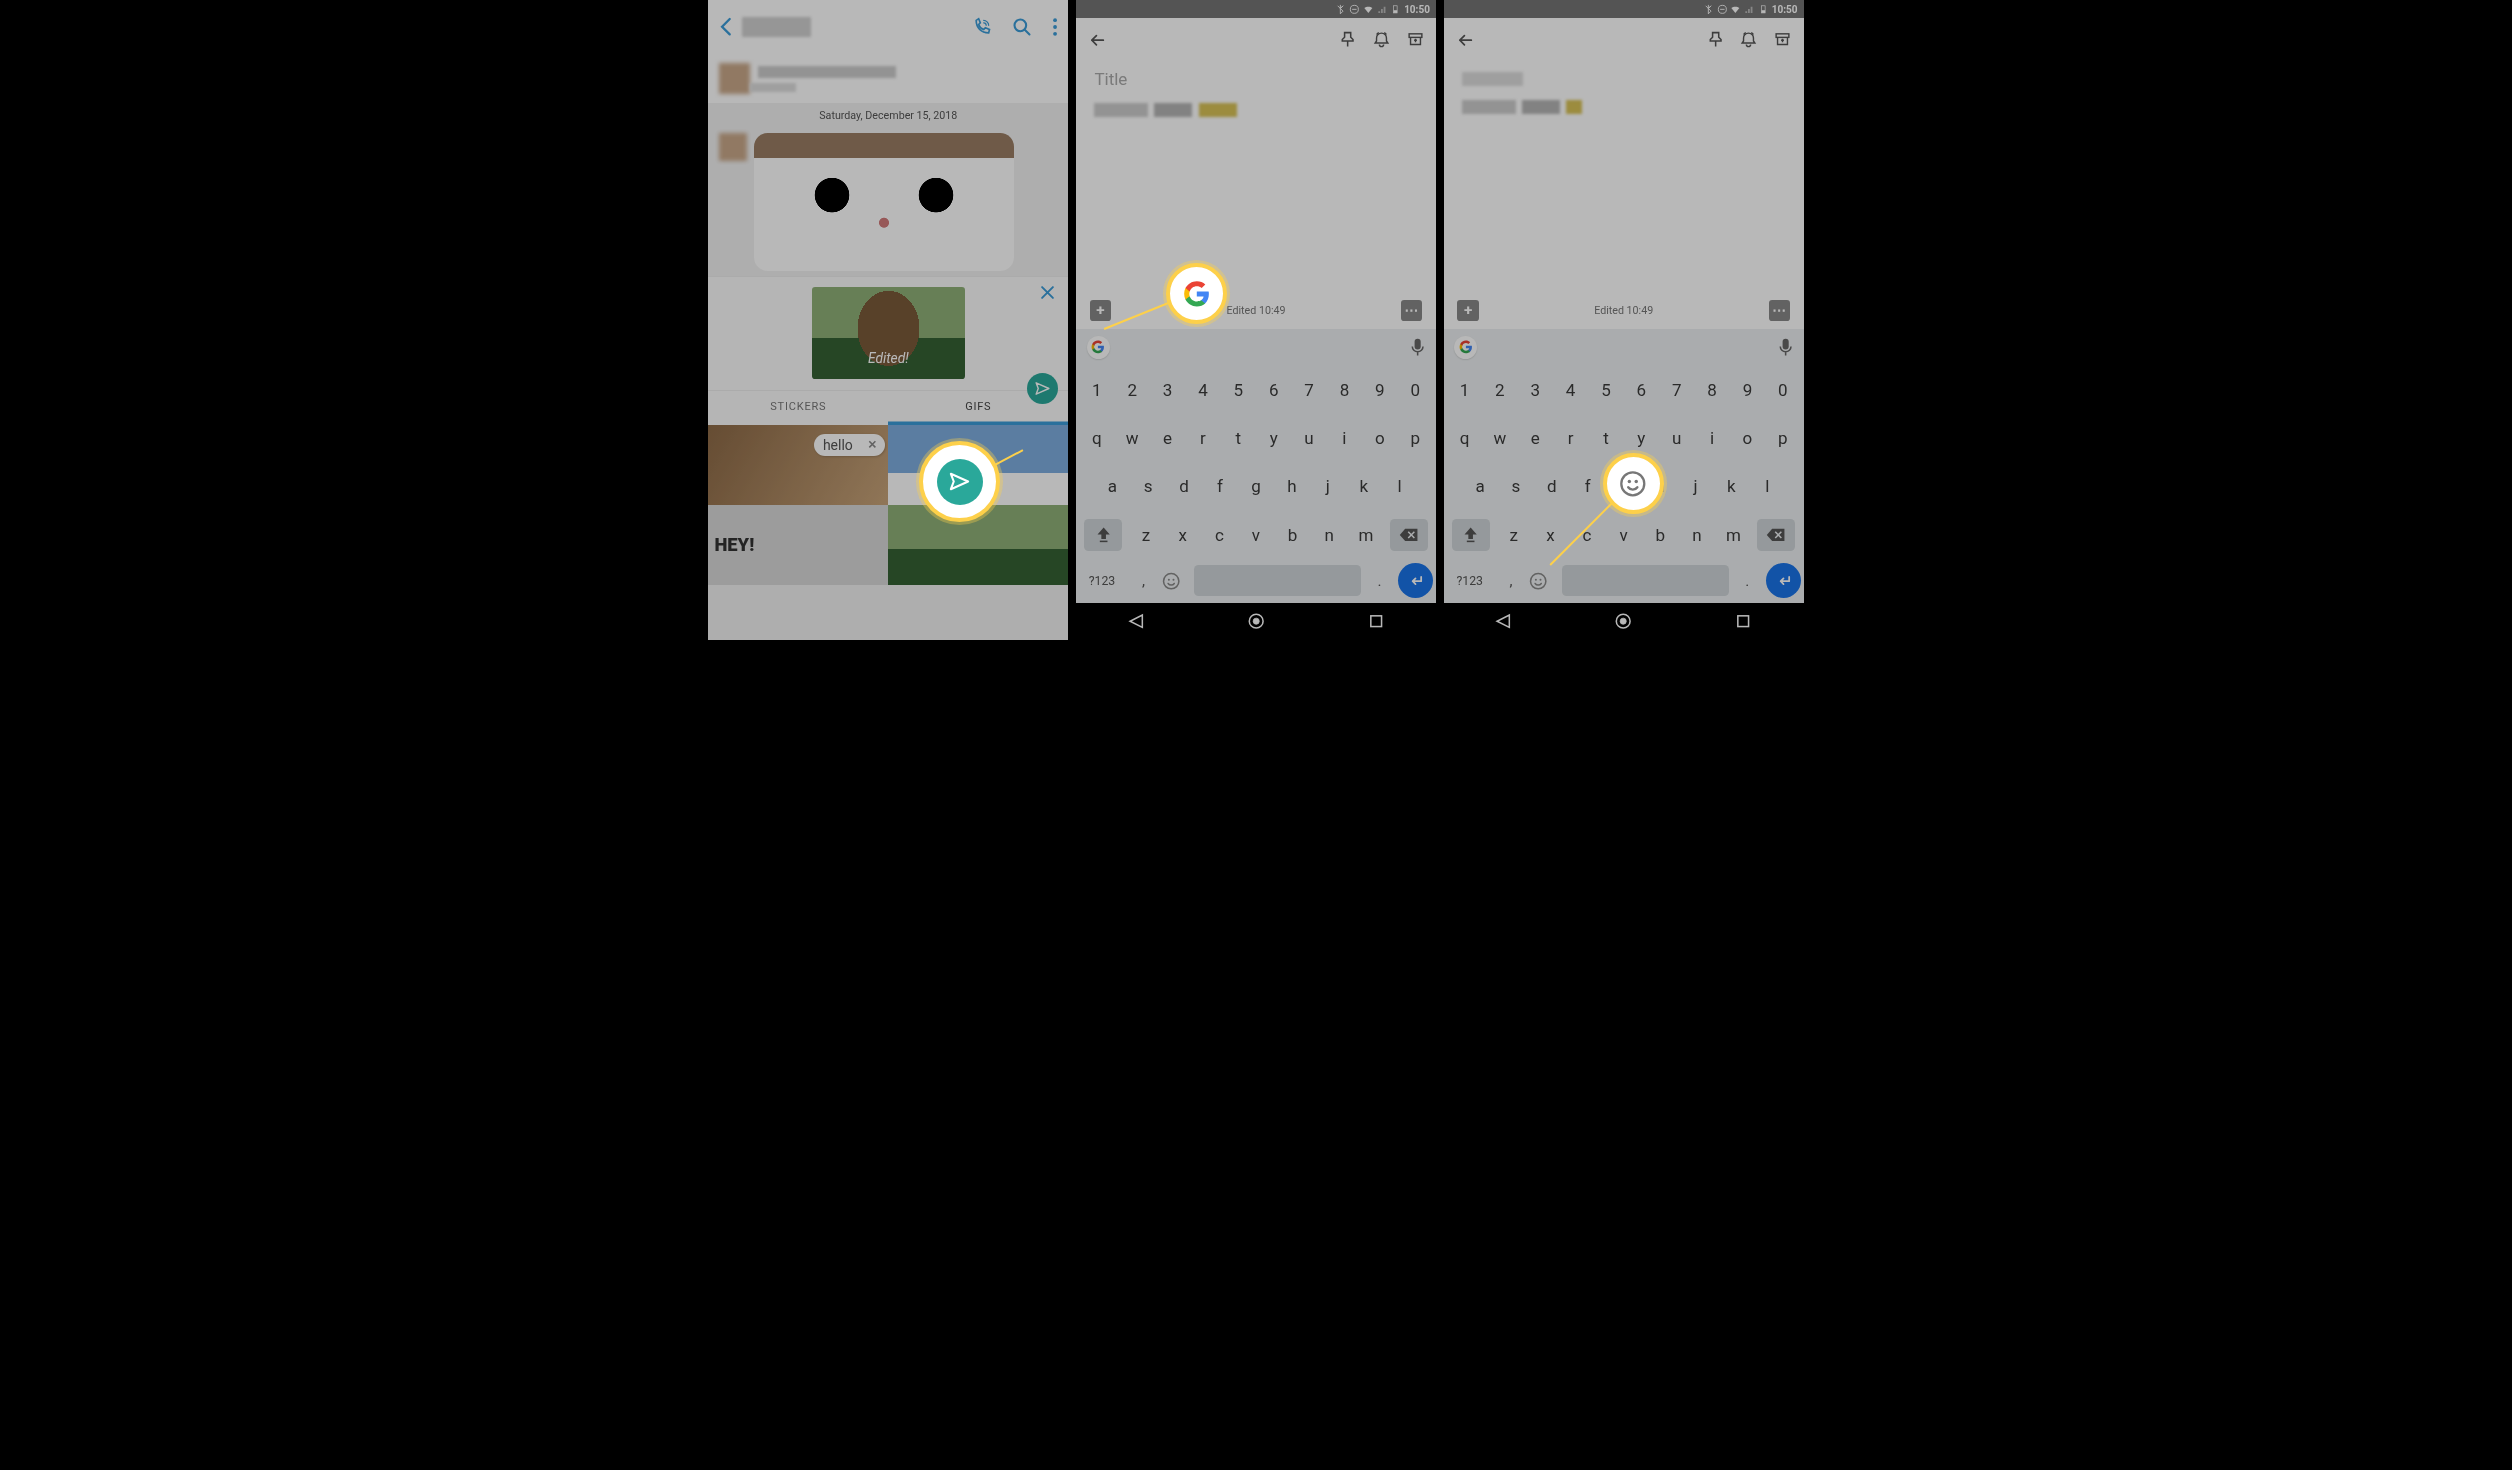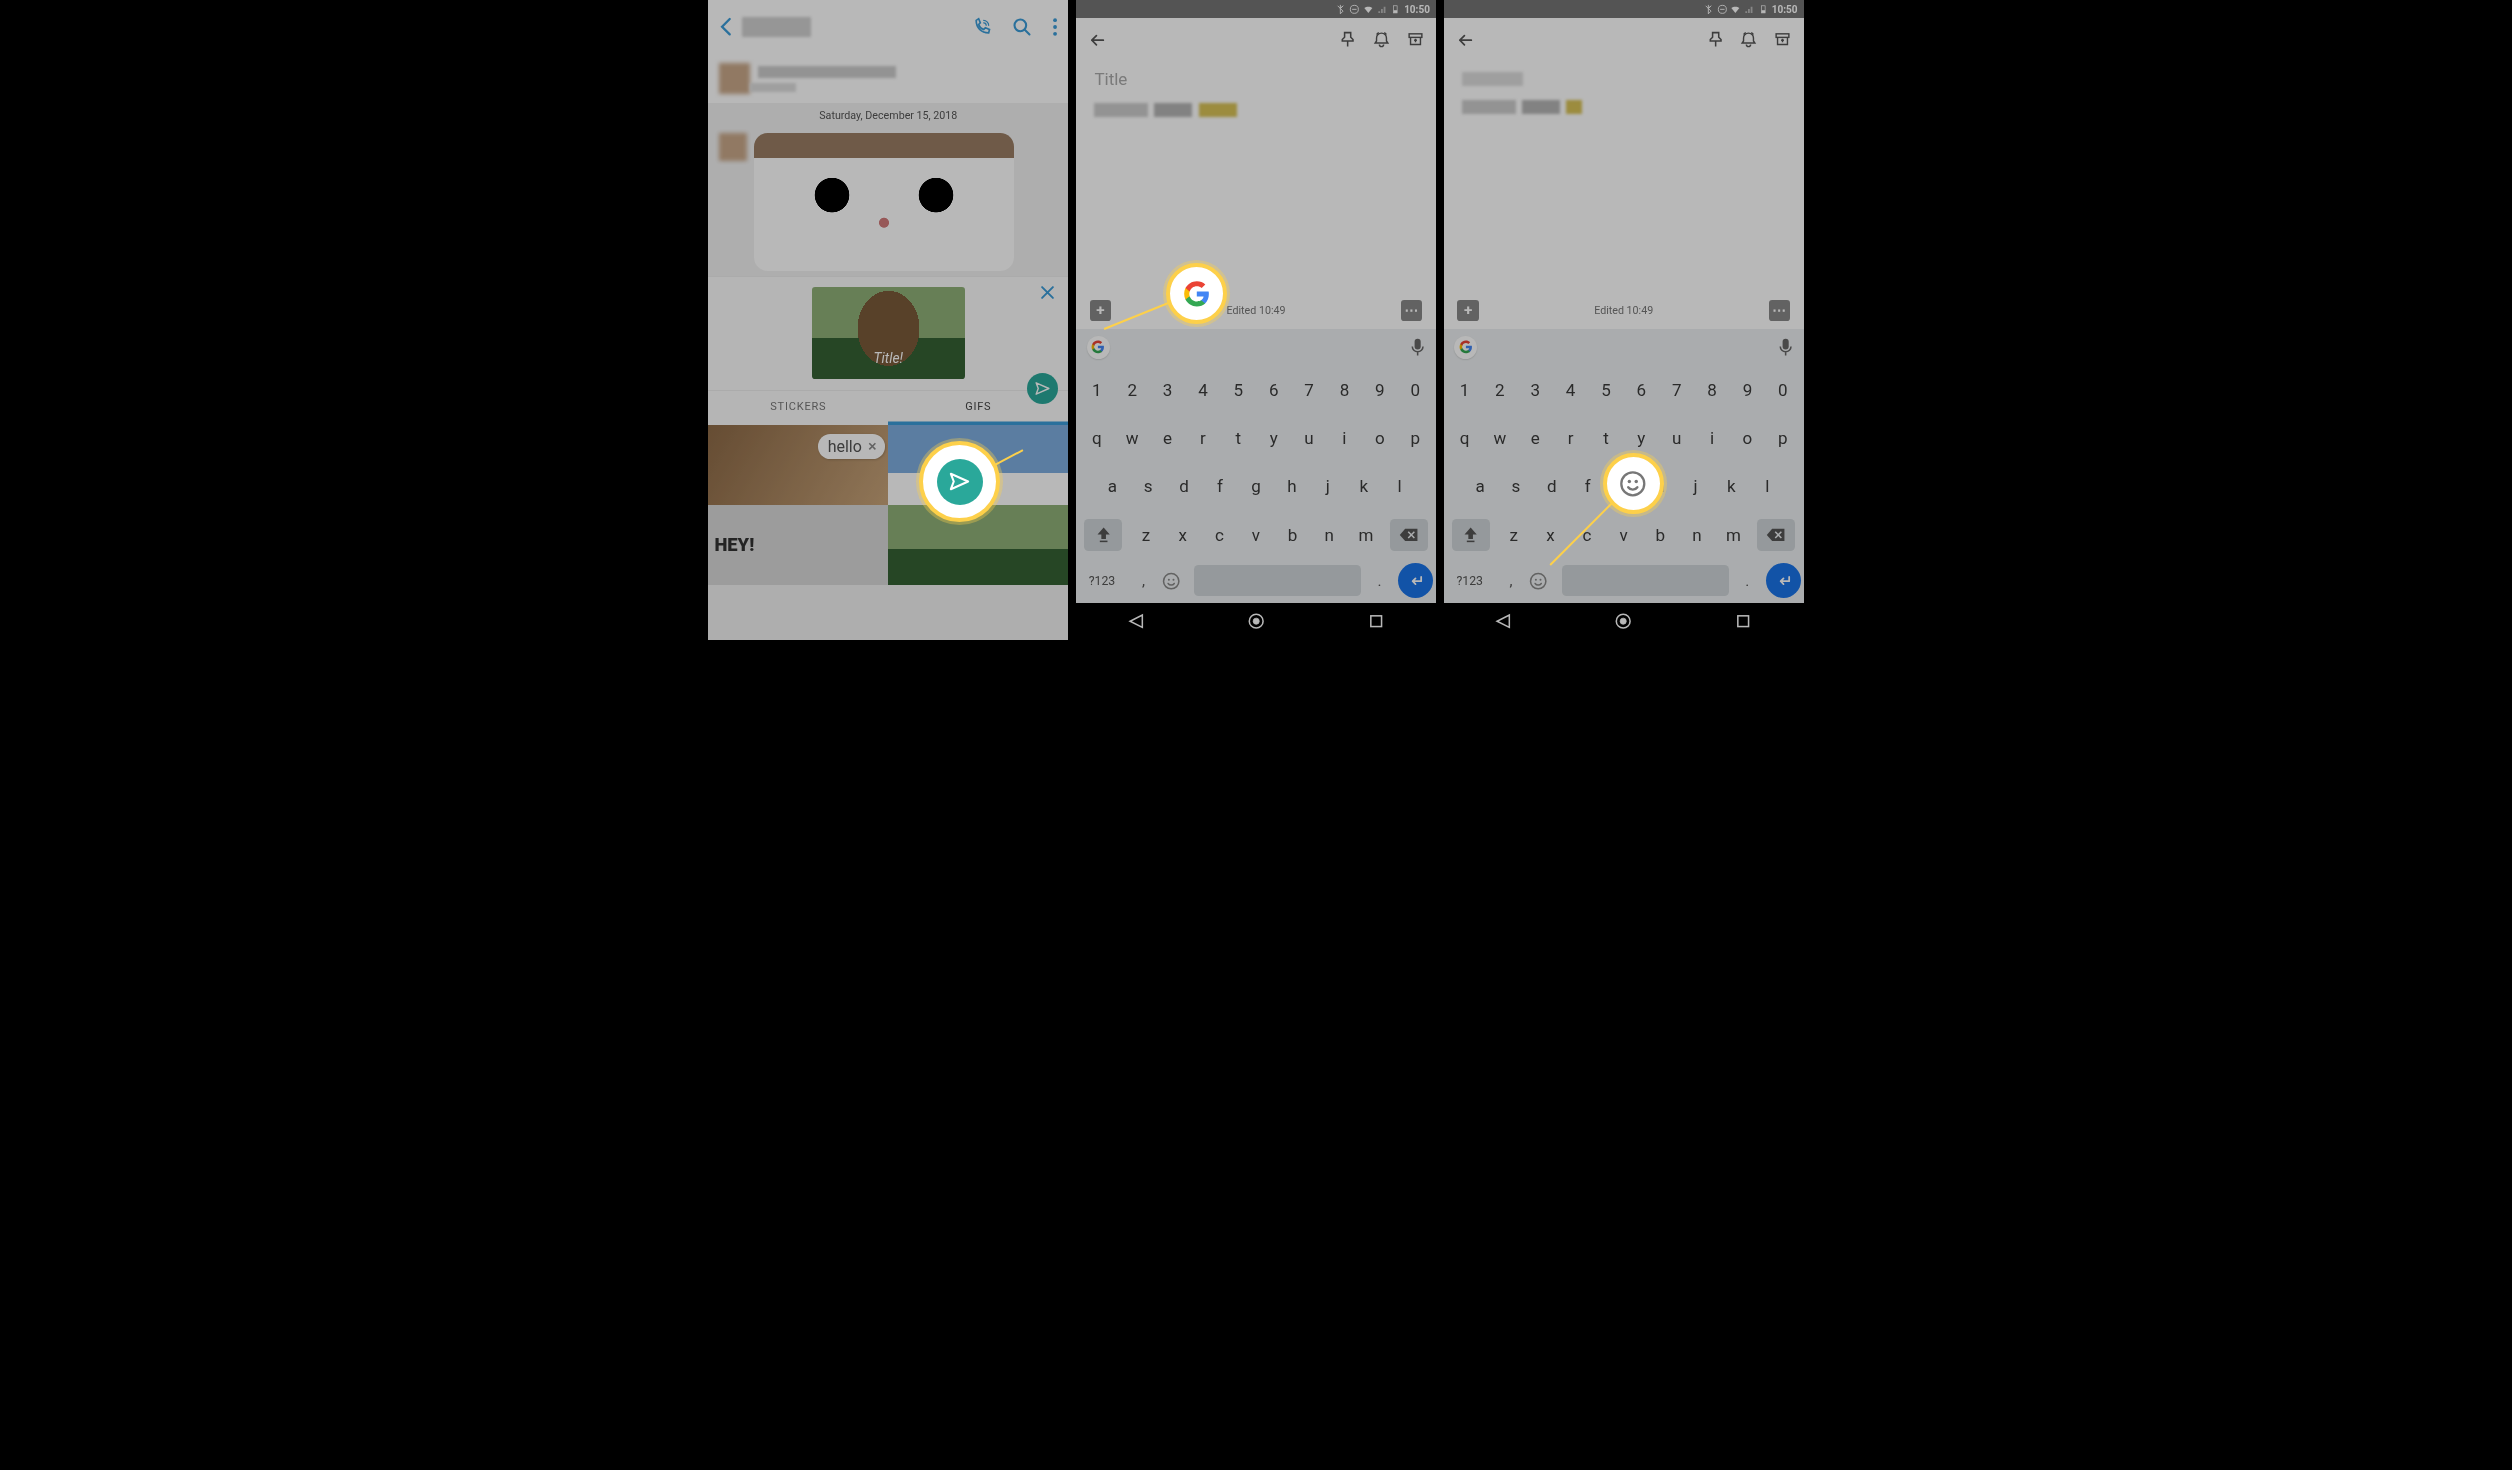--- a/index.html
+++ b/index.html
@@ -90,21 +90,21 @@
   .tabs-row { display:flex; border-top:0.8px solid #eee; }
   .tab { flex:1; text-align:center; padding:9.2px 0; font-size:11px; color:#777; letter-spacing:0.8px;}
   .tab.active { border-bottom:1.5px solid #3b9cd8; color:#444; box-shadow: inset 0 -1.5px 0 #3b9cd8;}
   .gif-grid { display:grid; grid-template-columns:1fr 1fr; }
   .gif-cell { height:80px; position:relative; overflow:hidden;}
   .g1{background:linear-gradient(120deg,#8d6a47,#c8a47a);}
   .g2{background:linear-gradient(#7faee0 60%,#fff 60%);}
   .g3{background:#d8d8d8; display:flex; align-items:center; padding-left:6.1px; font-weight:900; font-size:18.4px; color:#333;}
   .g4{background:linear-gradient(#8fb078 55%,#356134 55%);}
   .search-pill { position:absolute; right:3.1px; top:9.2px; background:#fff; border-radius:12.3px;
-    padding:3.1px 7.7px 3.1px 9.2px; display:flex; align-items:center; gap:5px; font-size:16px; color:#555;
+    padding:3.1px 7.7px 3.1px 9.2px; display:flex; align-items:center; gap:14px; font-size:14px; color:#555;
     box-shadow:0.8px 0.8px 2.3px rgba(0,0,0,.2);}
 
   
   .callout {
     position:absolute; z-index:60;
     border:4.6px solid #fdd04a; border-radius:50%;
     background:#fff;
     display:flex; align-items:center; justify-content:center;
     box-shadow: 0 0 0 3.1px rgba(253,208,74,.35);
   }
@@ -198,21 +198,21 @@
   </div>
 
   <div class="input-area" style="position:relative;">
     <div class="preview-row">
       <span class="close-x">
         <svg width="17" height="17" viewBox="0 0 22 22">
             <path d="M4 4l14 14M18 4L4 18" stroke="#3b9cd8" stroke-width="2.5" stroke-linecap="round"></path>
           </svg>
       </span>
       <div class="preview-gif">
-        <span>Title!</span>
+        <span>Edited!</span>
       </div>
       <div class="send-fab">
         <svg width="17" height="17" viewBox="0 0 24 24">
             <path d="M3 20l18-8L3 4l3 8z" fill="none" stroke="#fff" stroke-width="2" stroke-linejoin="round"></path>
           </svg>
       </div>
     </div>
     <div class="tabs-row">
       <div class="tab">STICKERS</div>
       <div class="tab active" style="border-bottom:2.3px solid #3b9cd8;">GIFS</div>

